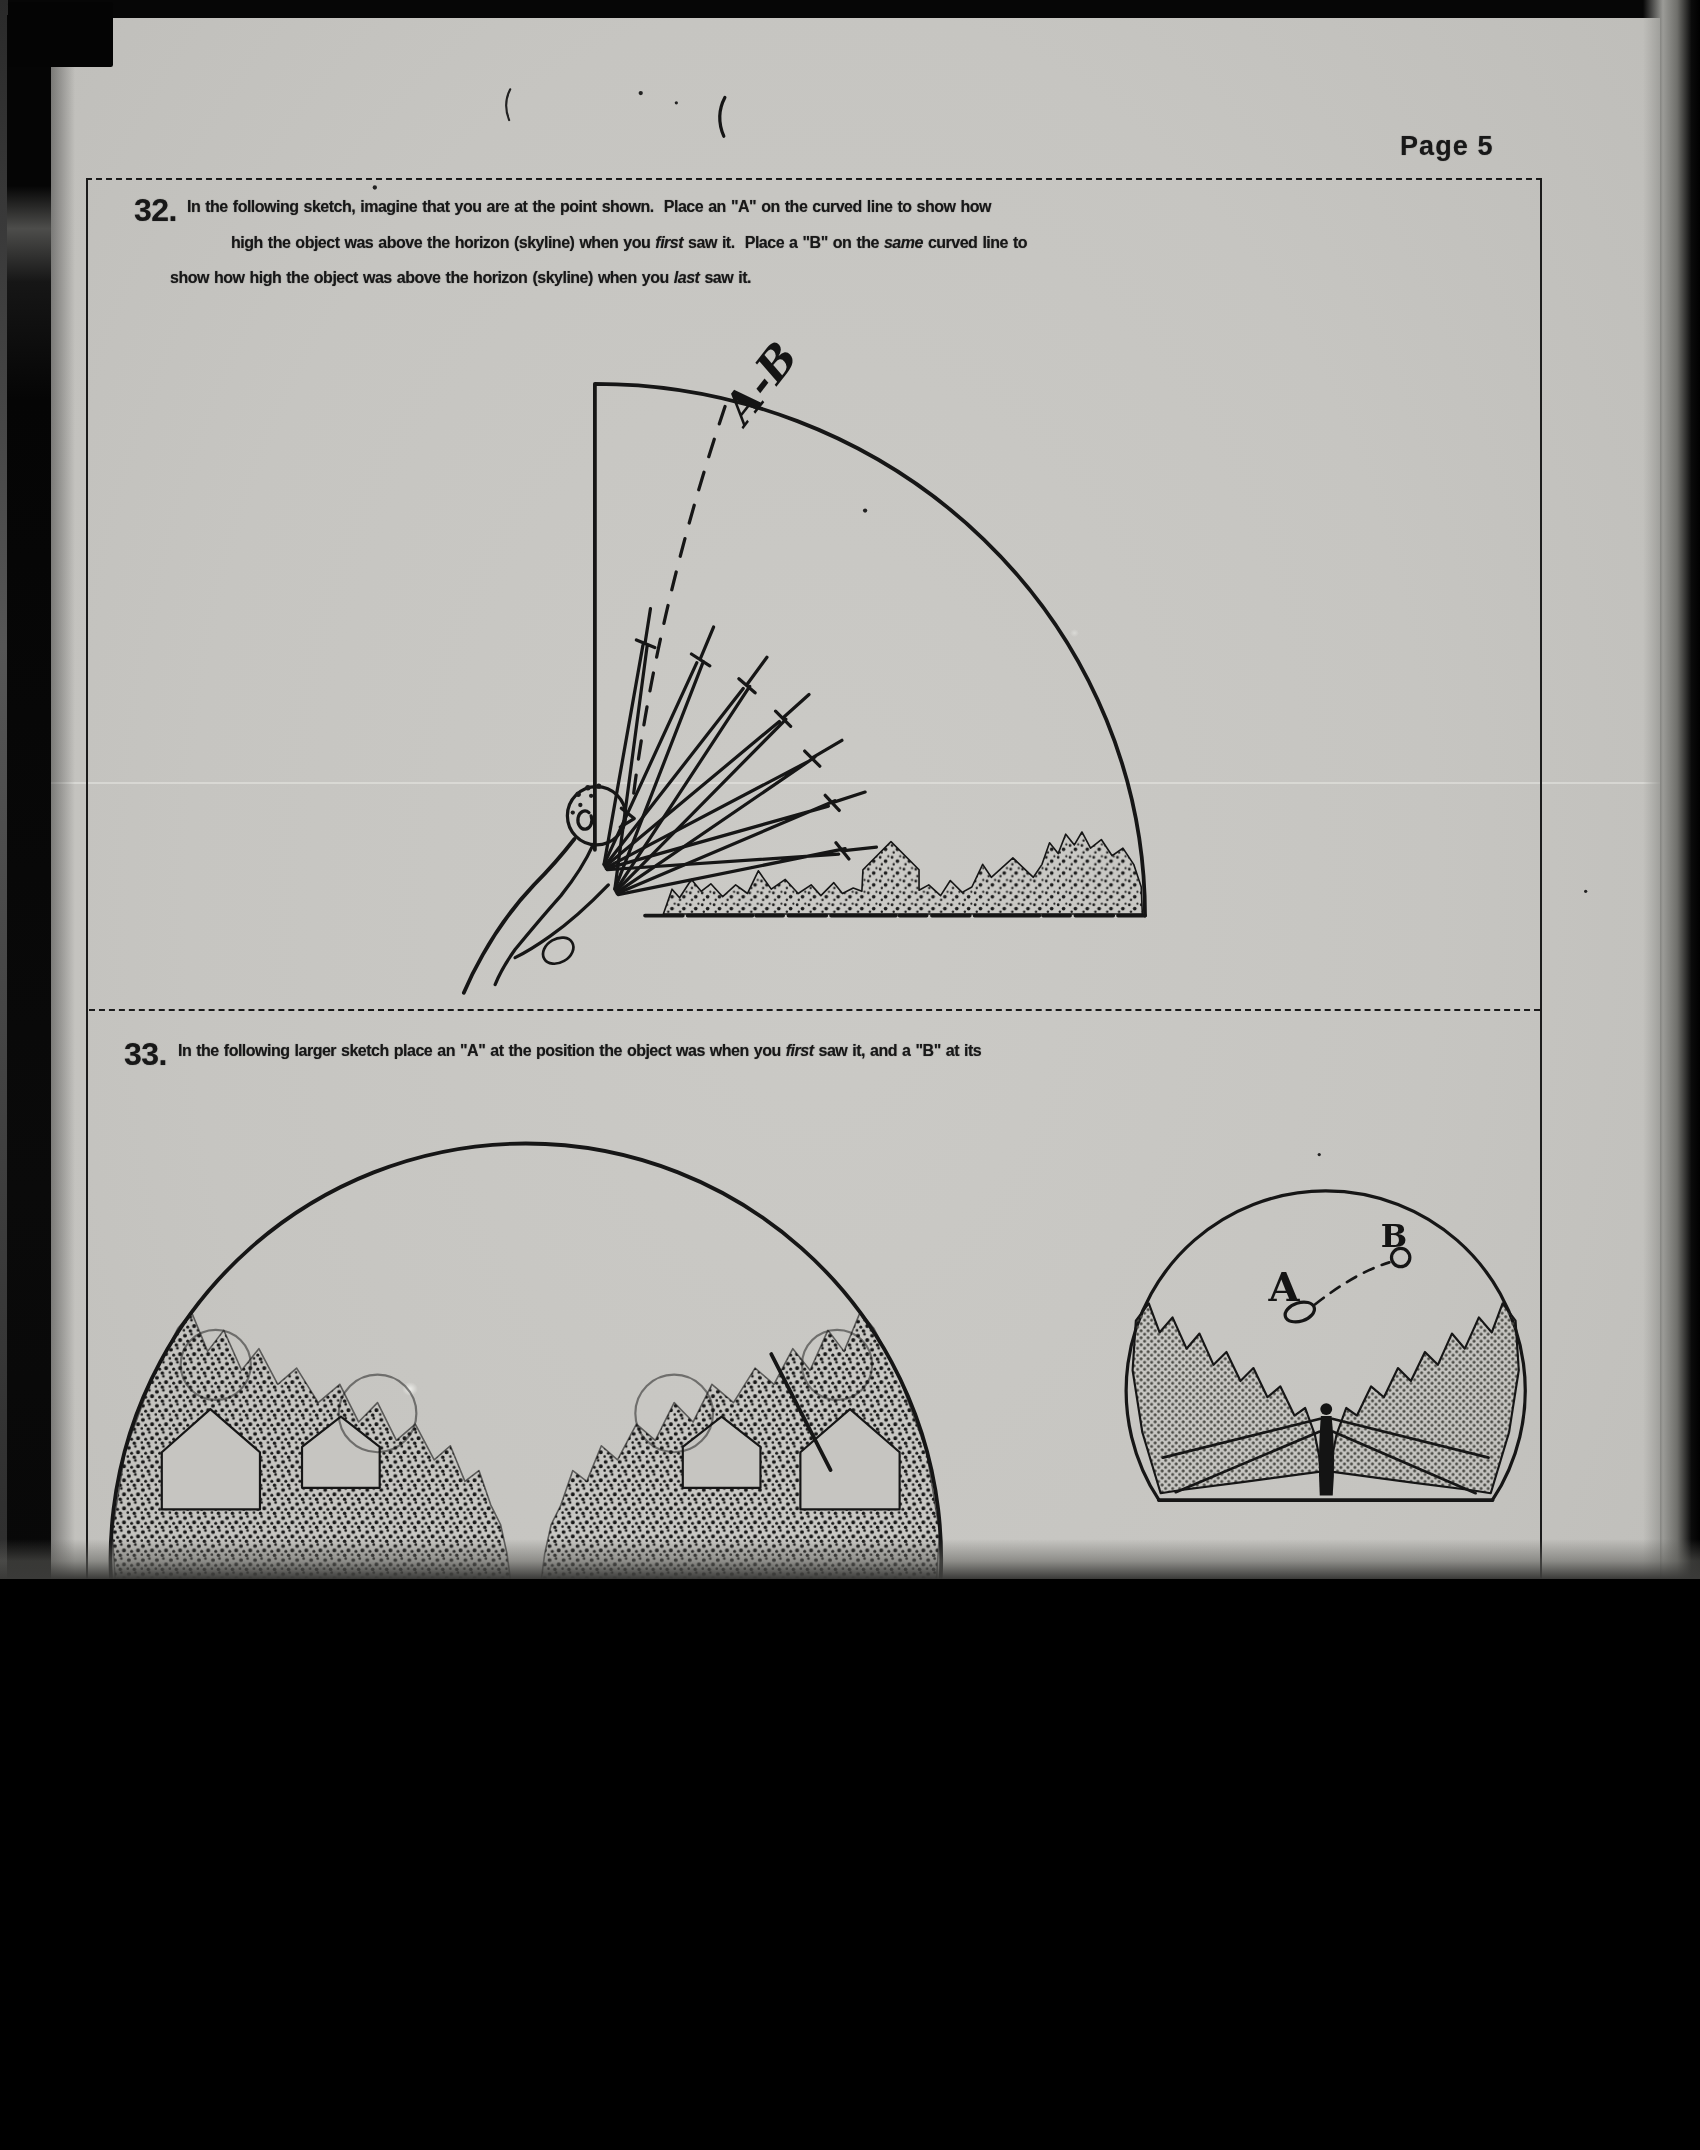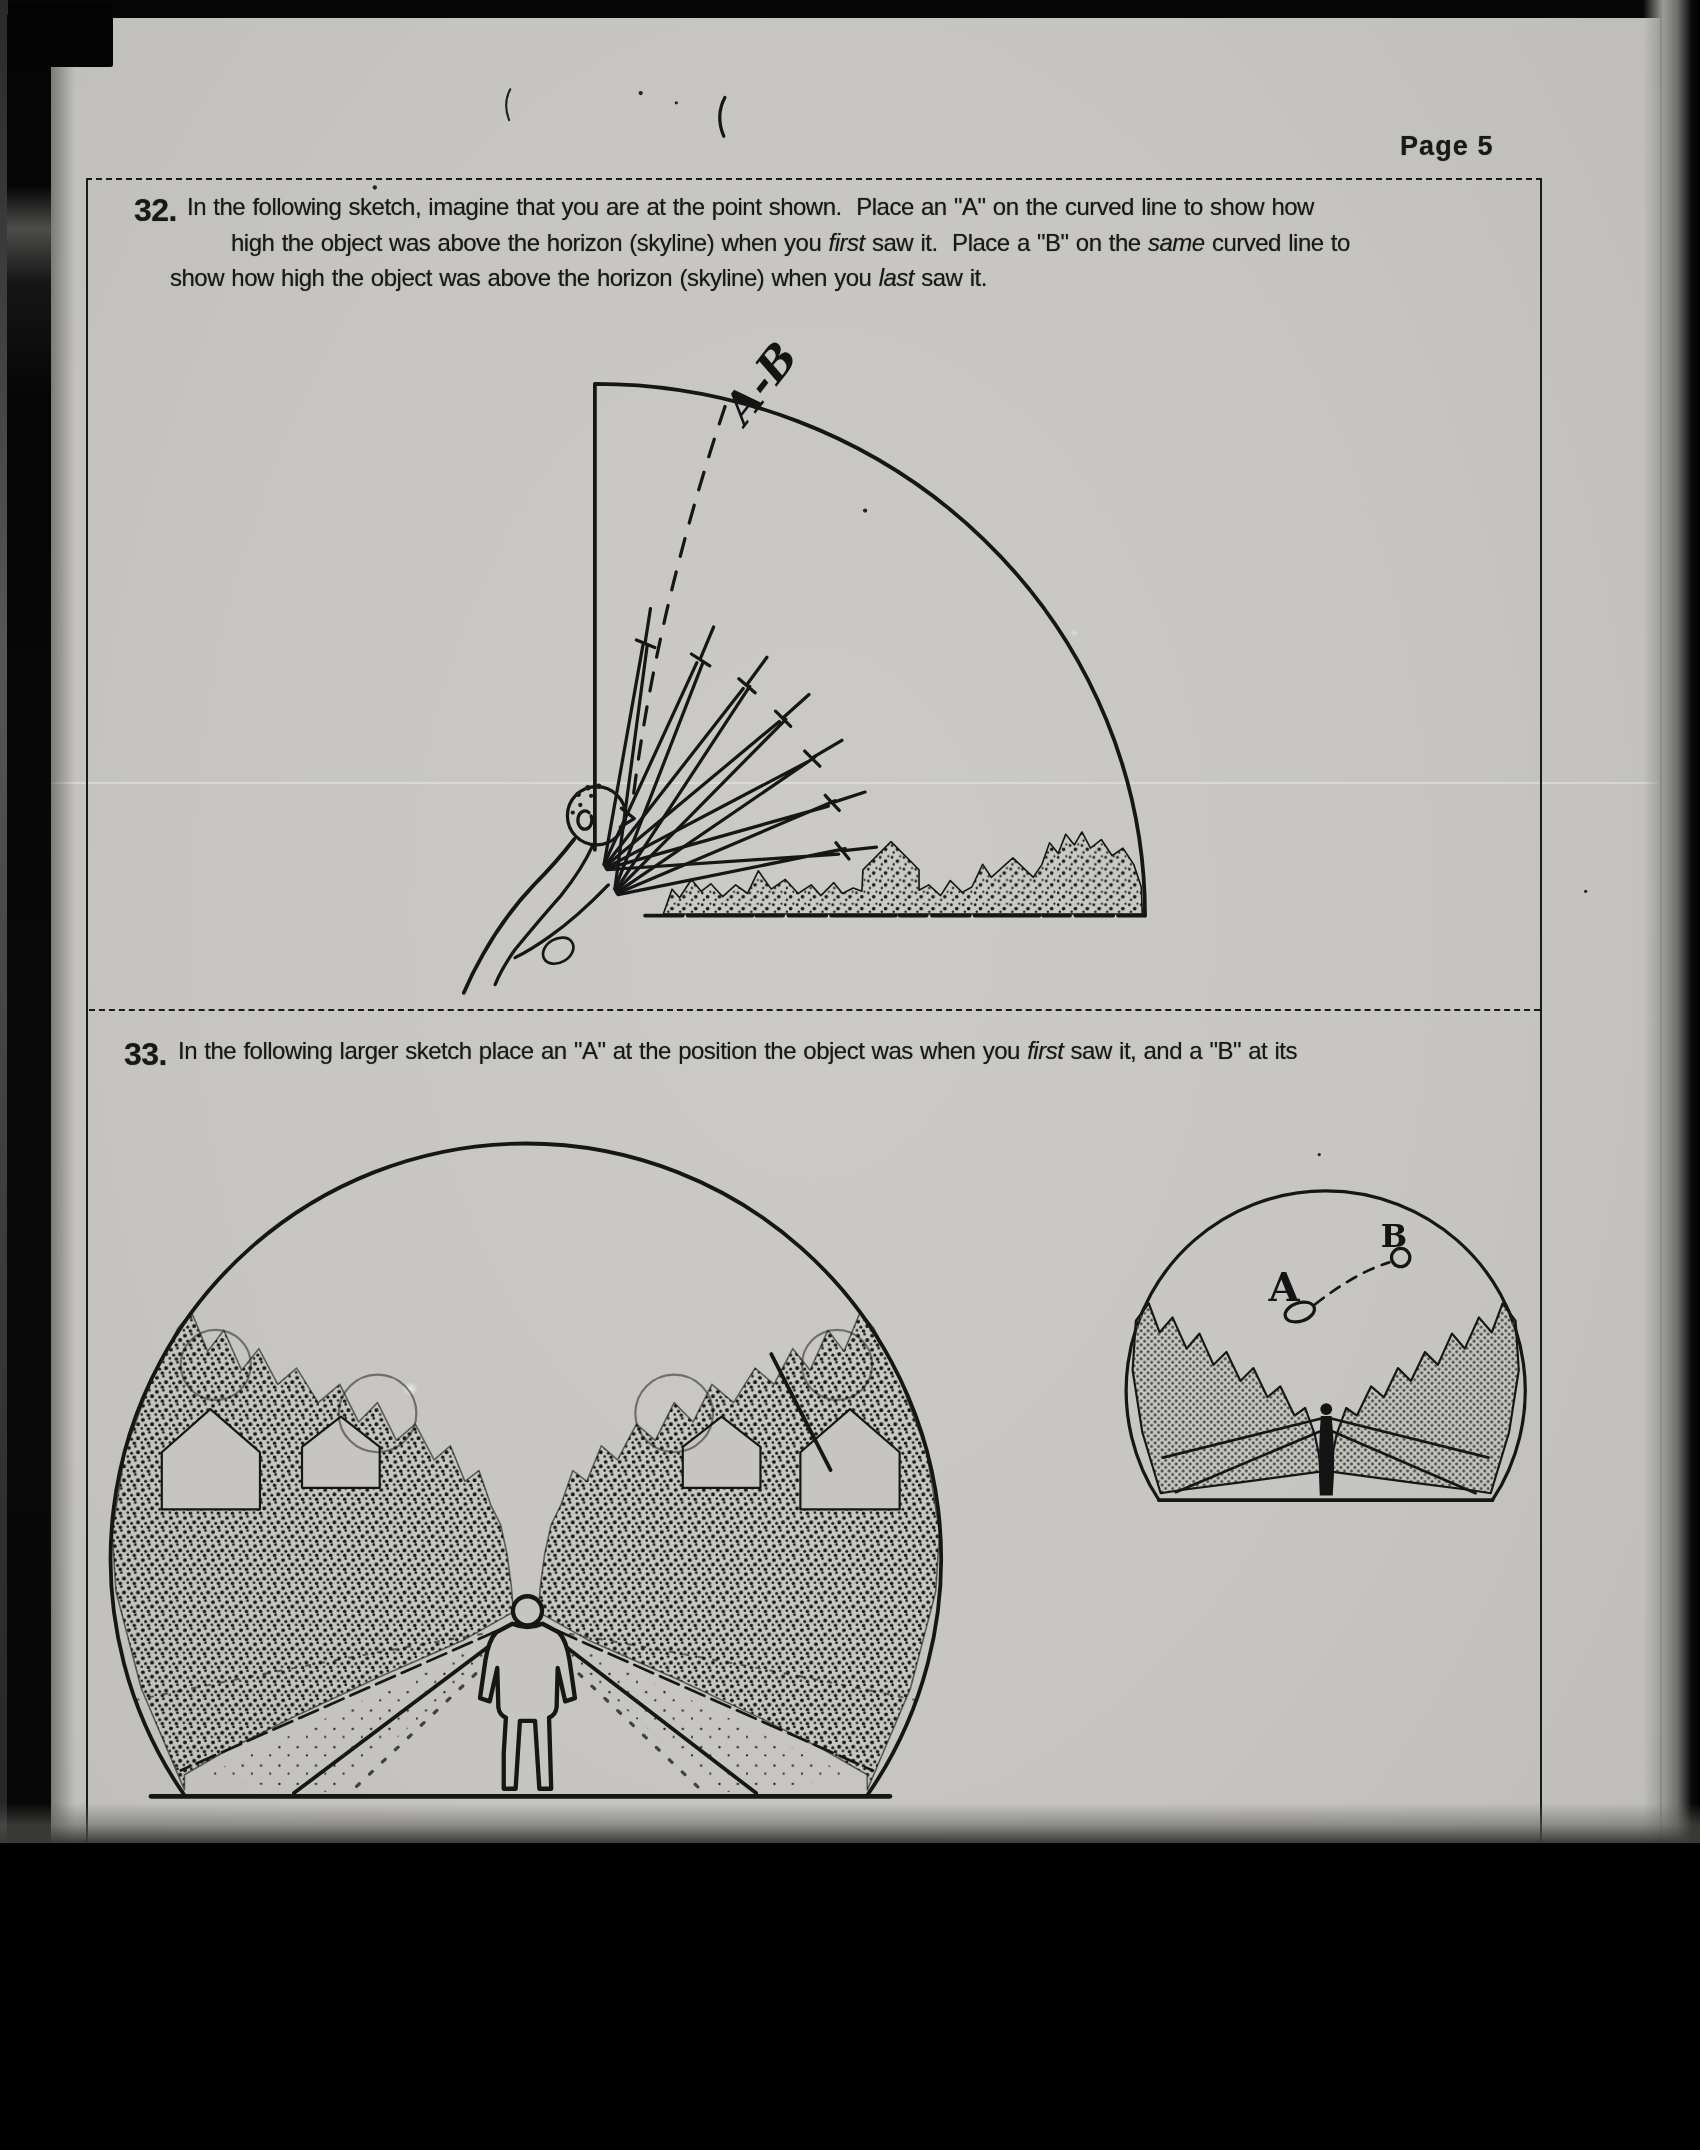--- a/index.html
+++ b/index.html
@@ -1,16 +1,16 @@
 <!DOCTYPE html>
 <html style="font-size:8.6px"><head>
 <meta charset="utf-8">
 <style>
   html,body{margin:0;padding:0;background:#000;}
-  .scan{position:relative;width:1700px;height:1843px;background:#070707;overflow:hidden;
+  .scan{position:relative;width:1700px;height:1579px;background:#070707;overflow:hidden;
         font-family:"Liberation Sans",sans-serif;}
   .paper{position:absolute;left:30px;top:16px;width:1630px;height:2135px;
          background:radial-gradient(ellipse at 48% 42%, #cbcac6 0%, #c6c5c1 52%, #bcbbb7 100%);}
   
   .edge-top{position:absolute;left:0;top:0;width:1700px;height:18.3px;background:#060606;}
   .edge-left-col{position:absolute;left:0;top:0;width:7.6px;height:2151px;
                  background:linear-gradient(180deg,#2a2a2a,#565656 30%,#303030 70%,#1d1d1d);}
   .edge-left-strip{position:absolute;left:6.5px;top:15px;width:44px;height:2136px;
                  background:linear-gradient(180deg,#050505 0%,#050505 8%,#4d4d4b 10%,#161616 12.5%,#050505 18%,#0a0a0a 55%,#050505 100%);}
   .edge-left-fade{position:absolute;left:51px;top:15px;width:24px;height:2136px;
@@ -26,21 +26,21 @@
             background:radial-gradient(#eeeeea 0%, rgba(238,238,234,0) 70%);}
   .speck-w2{position:absolute;left:1070px;top:629px;width:8.6px;height:7.6px;border-radius:50%;
             background:radial-gradient(#dadad6 0%, rgba(218,218,214,0) 70%);}
   
   .form-box{position:absolute;left:86px;top:178px;width:1456px;height:1738px;box-sizing:border-box;
             border:2.7px solid #1b1b1b;border-top-style:dashed;border-bottom-style:dashed;}
   .divider{position:absolute;left:89px;top:1009px;width:1451px;height:0;border-top:2.7px dashed #1b1b1b;}
   .ink{color:#181818;text-shadow:0 0 1.1px rgba(24,24,24,.55);}
   .page-number{position:absolute;left:1400px;top:131px;font-size:27px;font-weight:700;letter-spacing:1.1px;}
   .qnum{position:absolute;font-size:32px;font-weight:700;letter-spacing:-0.5px;}
-  .qline{position:absolute;font-size:24px;font-weight:400;letter-spacing:-0.5px;word-spacing:1.1px;
+  .qline{position:absolute;font-size:16px;font-weight:700;letter-spacing:-0.5px;word-spacing:1.1px;
          white-space:pre;line-height:30px;}
   .it{font-style:italic;}
   .art{position:absolute;left:0;top:0;pointer-events:none;}
 </style>
 </head>
 <body>
 
 <div class="scan">
   <div class="paper"></div>
 

